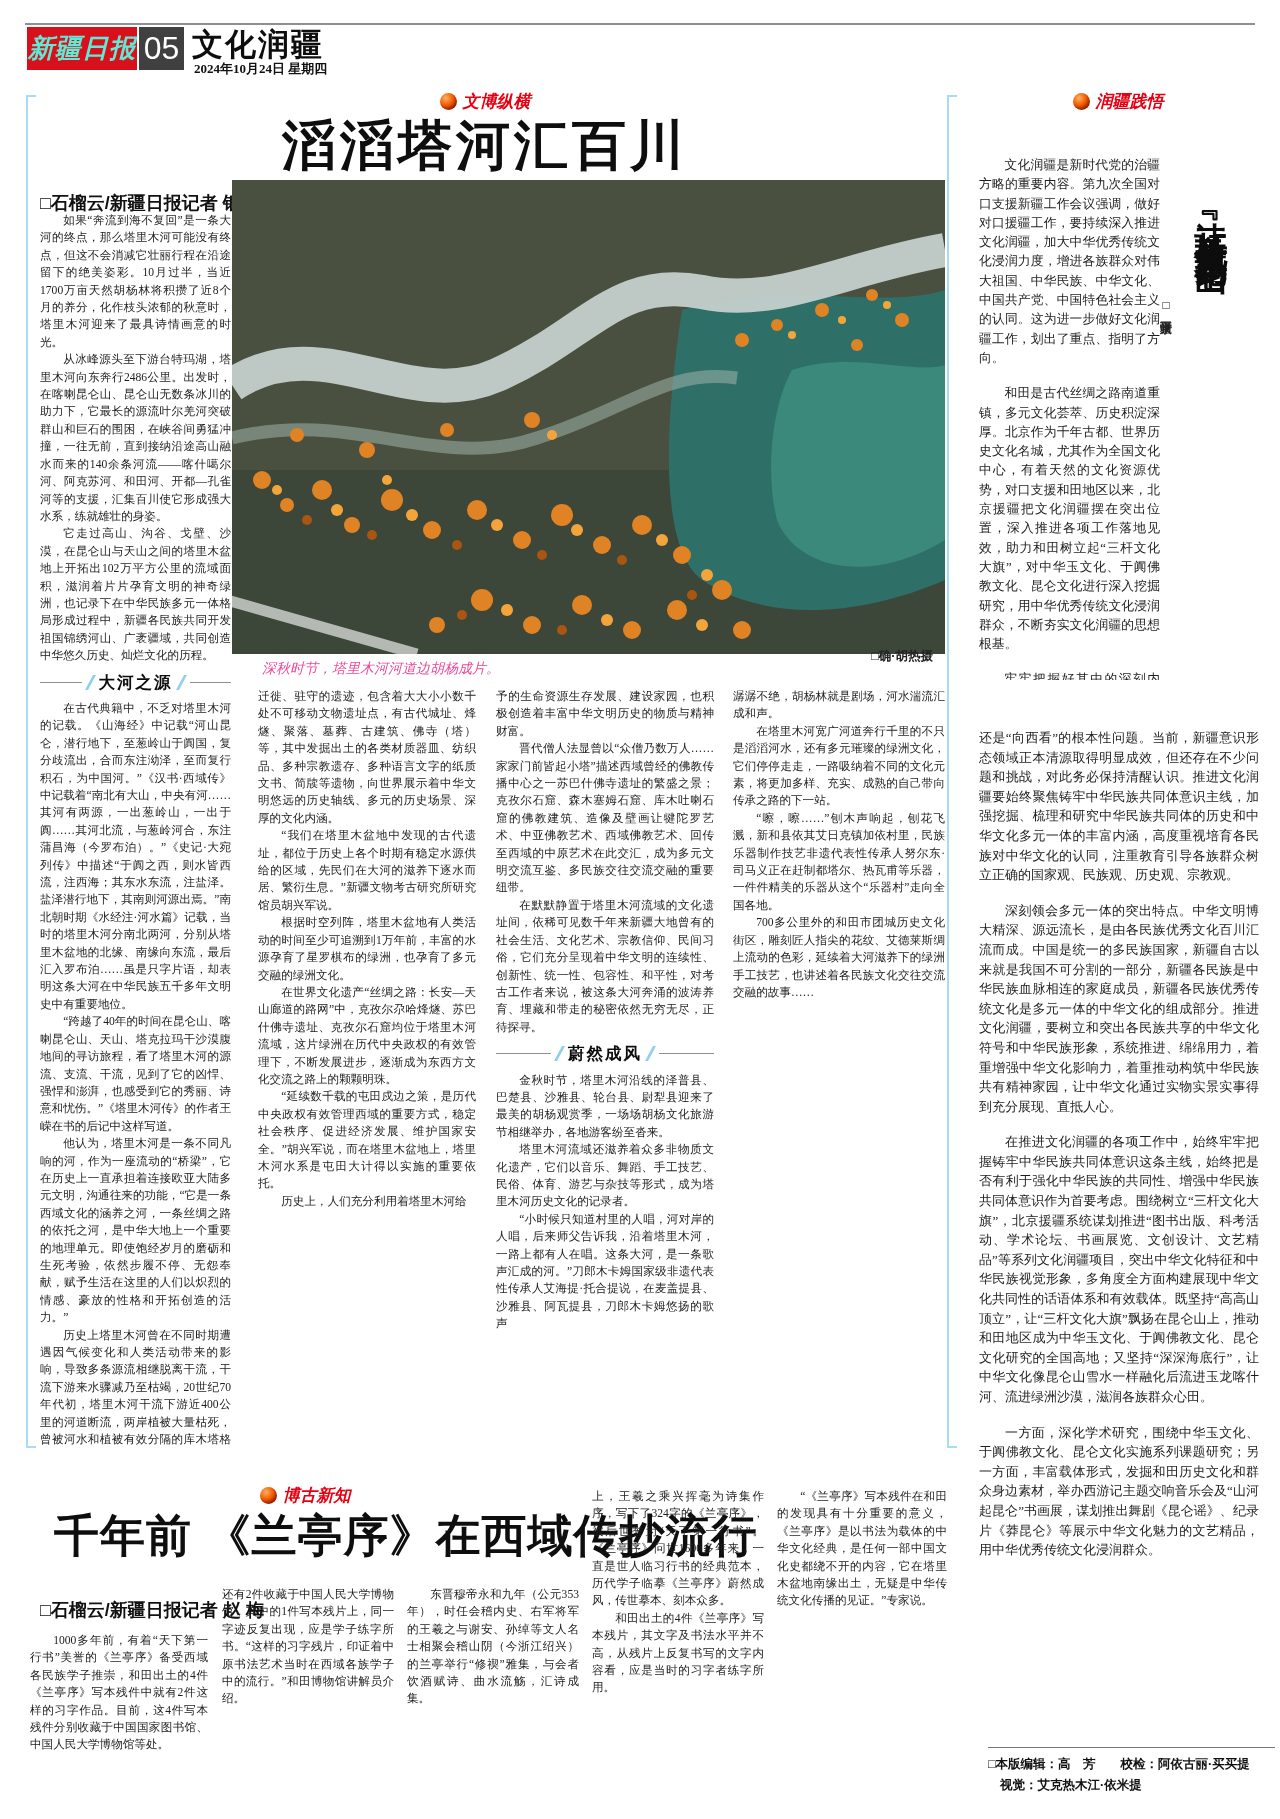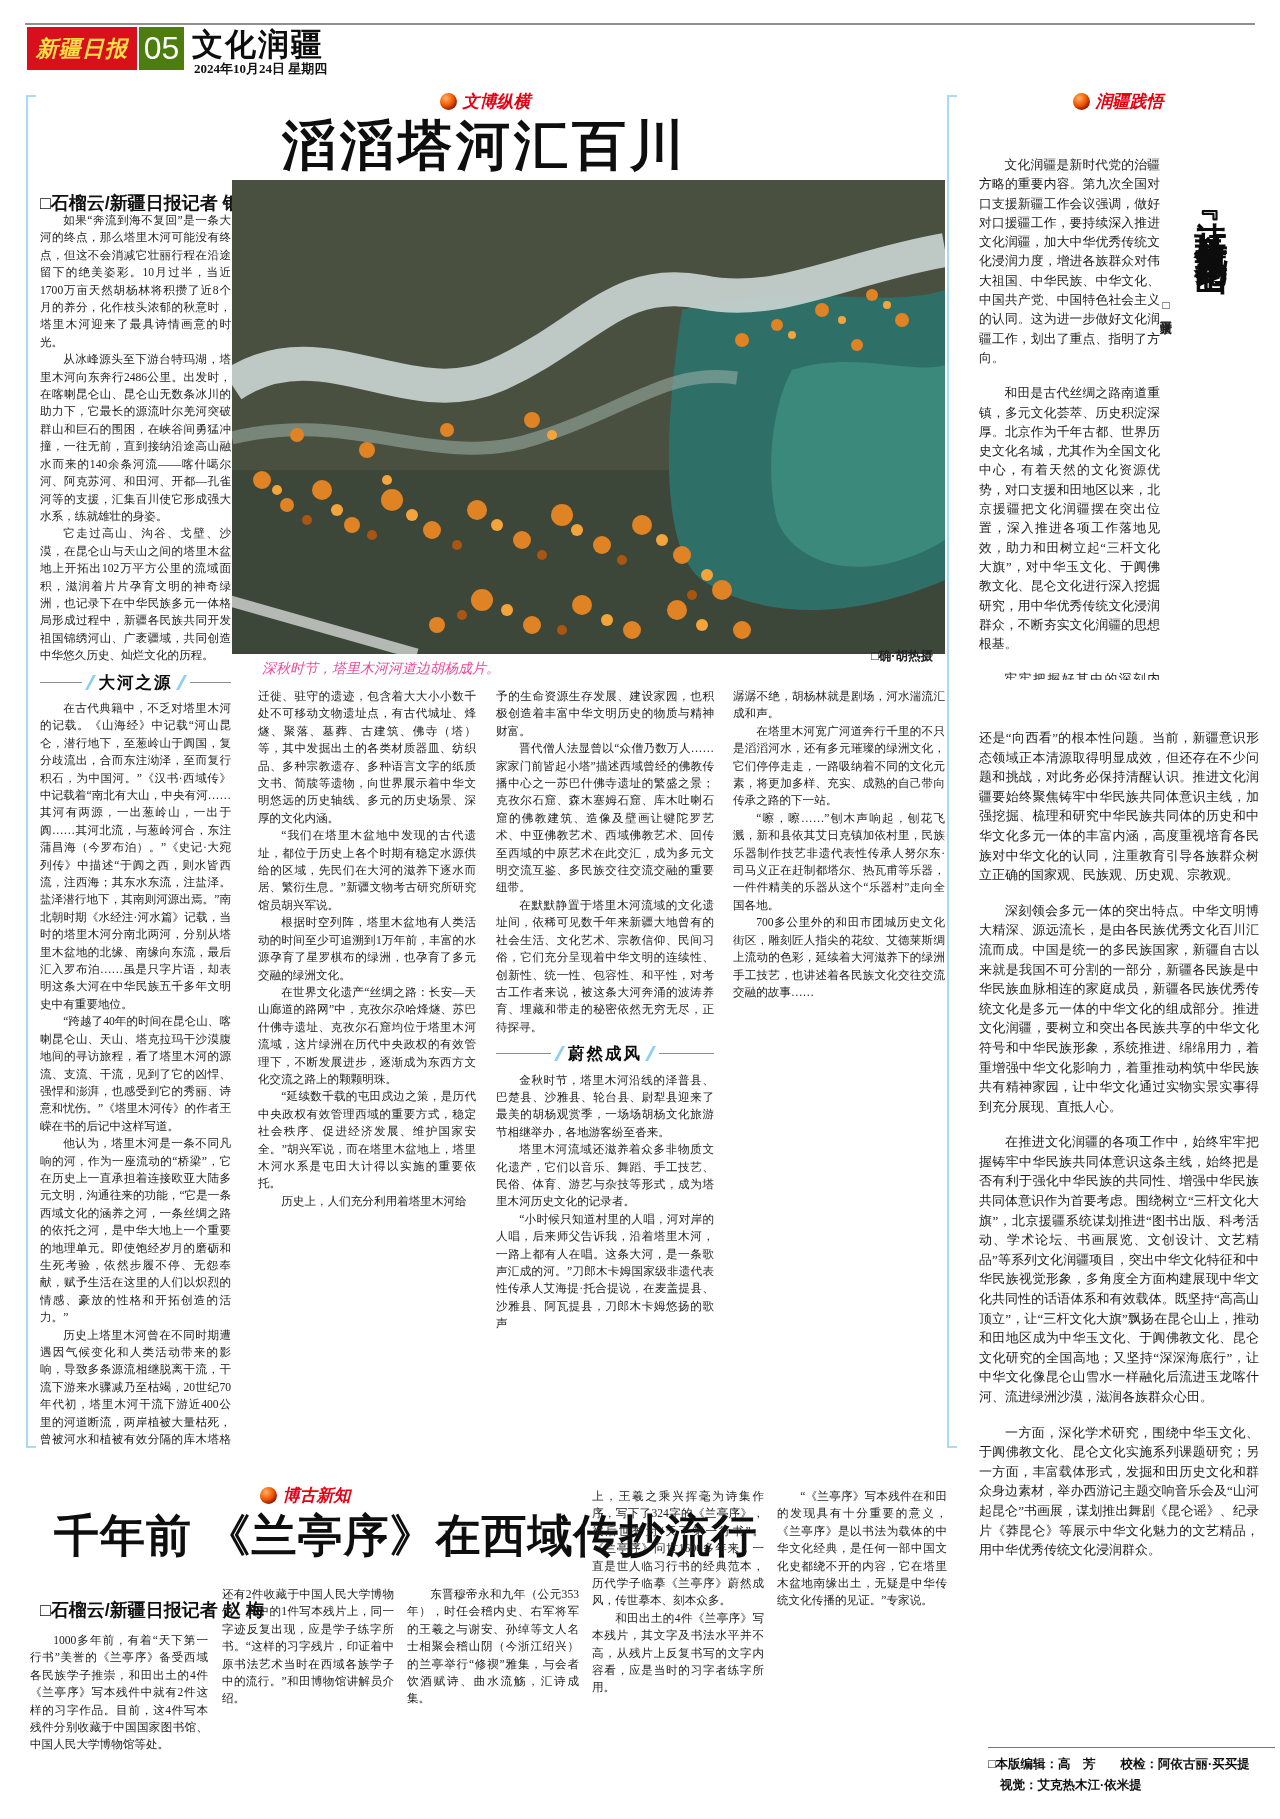--- a/index.html
+++ b/index.html
@@ -1,23 +1,23 @@
 <!DOCTYPE html>
 <html><head>
 <meta charset="utf-8">
 <style>
   html,body{margin:0;padding:0;background:#e9e9e9;}
   #page{position:relative;width:1280px;height:1819px;background:#ffffff;margin:0 auto;
         font-family:"Liberation Serif",serif;color:#222;overflow:hidden;}
   
   .top-rule{position:absolute;left:25px;top:23px;width:1230px;height:2px;background:#909090;}
   .masthead{position:absolute;left:27px;top:27px;width:110px;height:43px;background:#d8101c;
-            color:#fde047;display:flex;align-items:center;justify-content:center;
-            font-weight:bold;font-size:22px;letter-spacing:1px;font-style:italic;}
-  .pagenum{position:absolute;left:139px;top:27px;width:45px;height:43px;background:#4d7c0f;
+            color:#5eead4;display:flex;align-items:center;justify-content:center;
+            font-weight:bold;font-size:26px;letter-spacing:1px;font-style:italic;}
+  .pagenum{position:absolute;left:139px;top:27px;width:45px;height:43px;background:#404040;
            color:#fff;display:flex;align-items:center;justify-content:center;
            font-family:"Liberation Sans",sans-serif;font-weight:300;font-size:32px;}
   .section-title{position:absolute;left:192px;top:24px;font-family:"Liberation Sans",sans-serif;
                  font-weight:900;font-size:31px;letter-spacing:2px;color:#0d0d0d;}
   .page-date{position:absolute;left:194px;top:60px;font-size:13px;font-weight:bold;color:#111;}
   
   .badge{display:flex;align-items:center;gap:6px;font-family:"Liberation Sans",sans-serif;
          font-weight:900;font-style:italic;font-size:17px;color:#e60012;}
   .badge .orb{width:17px;height:17px;border-radius:50%;flex:0 0 17px;
         background:radial-gradient(circle at 35% 30%,#ffb066,#f05a00 45%,#8a1200 78%,#570b00);}

